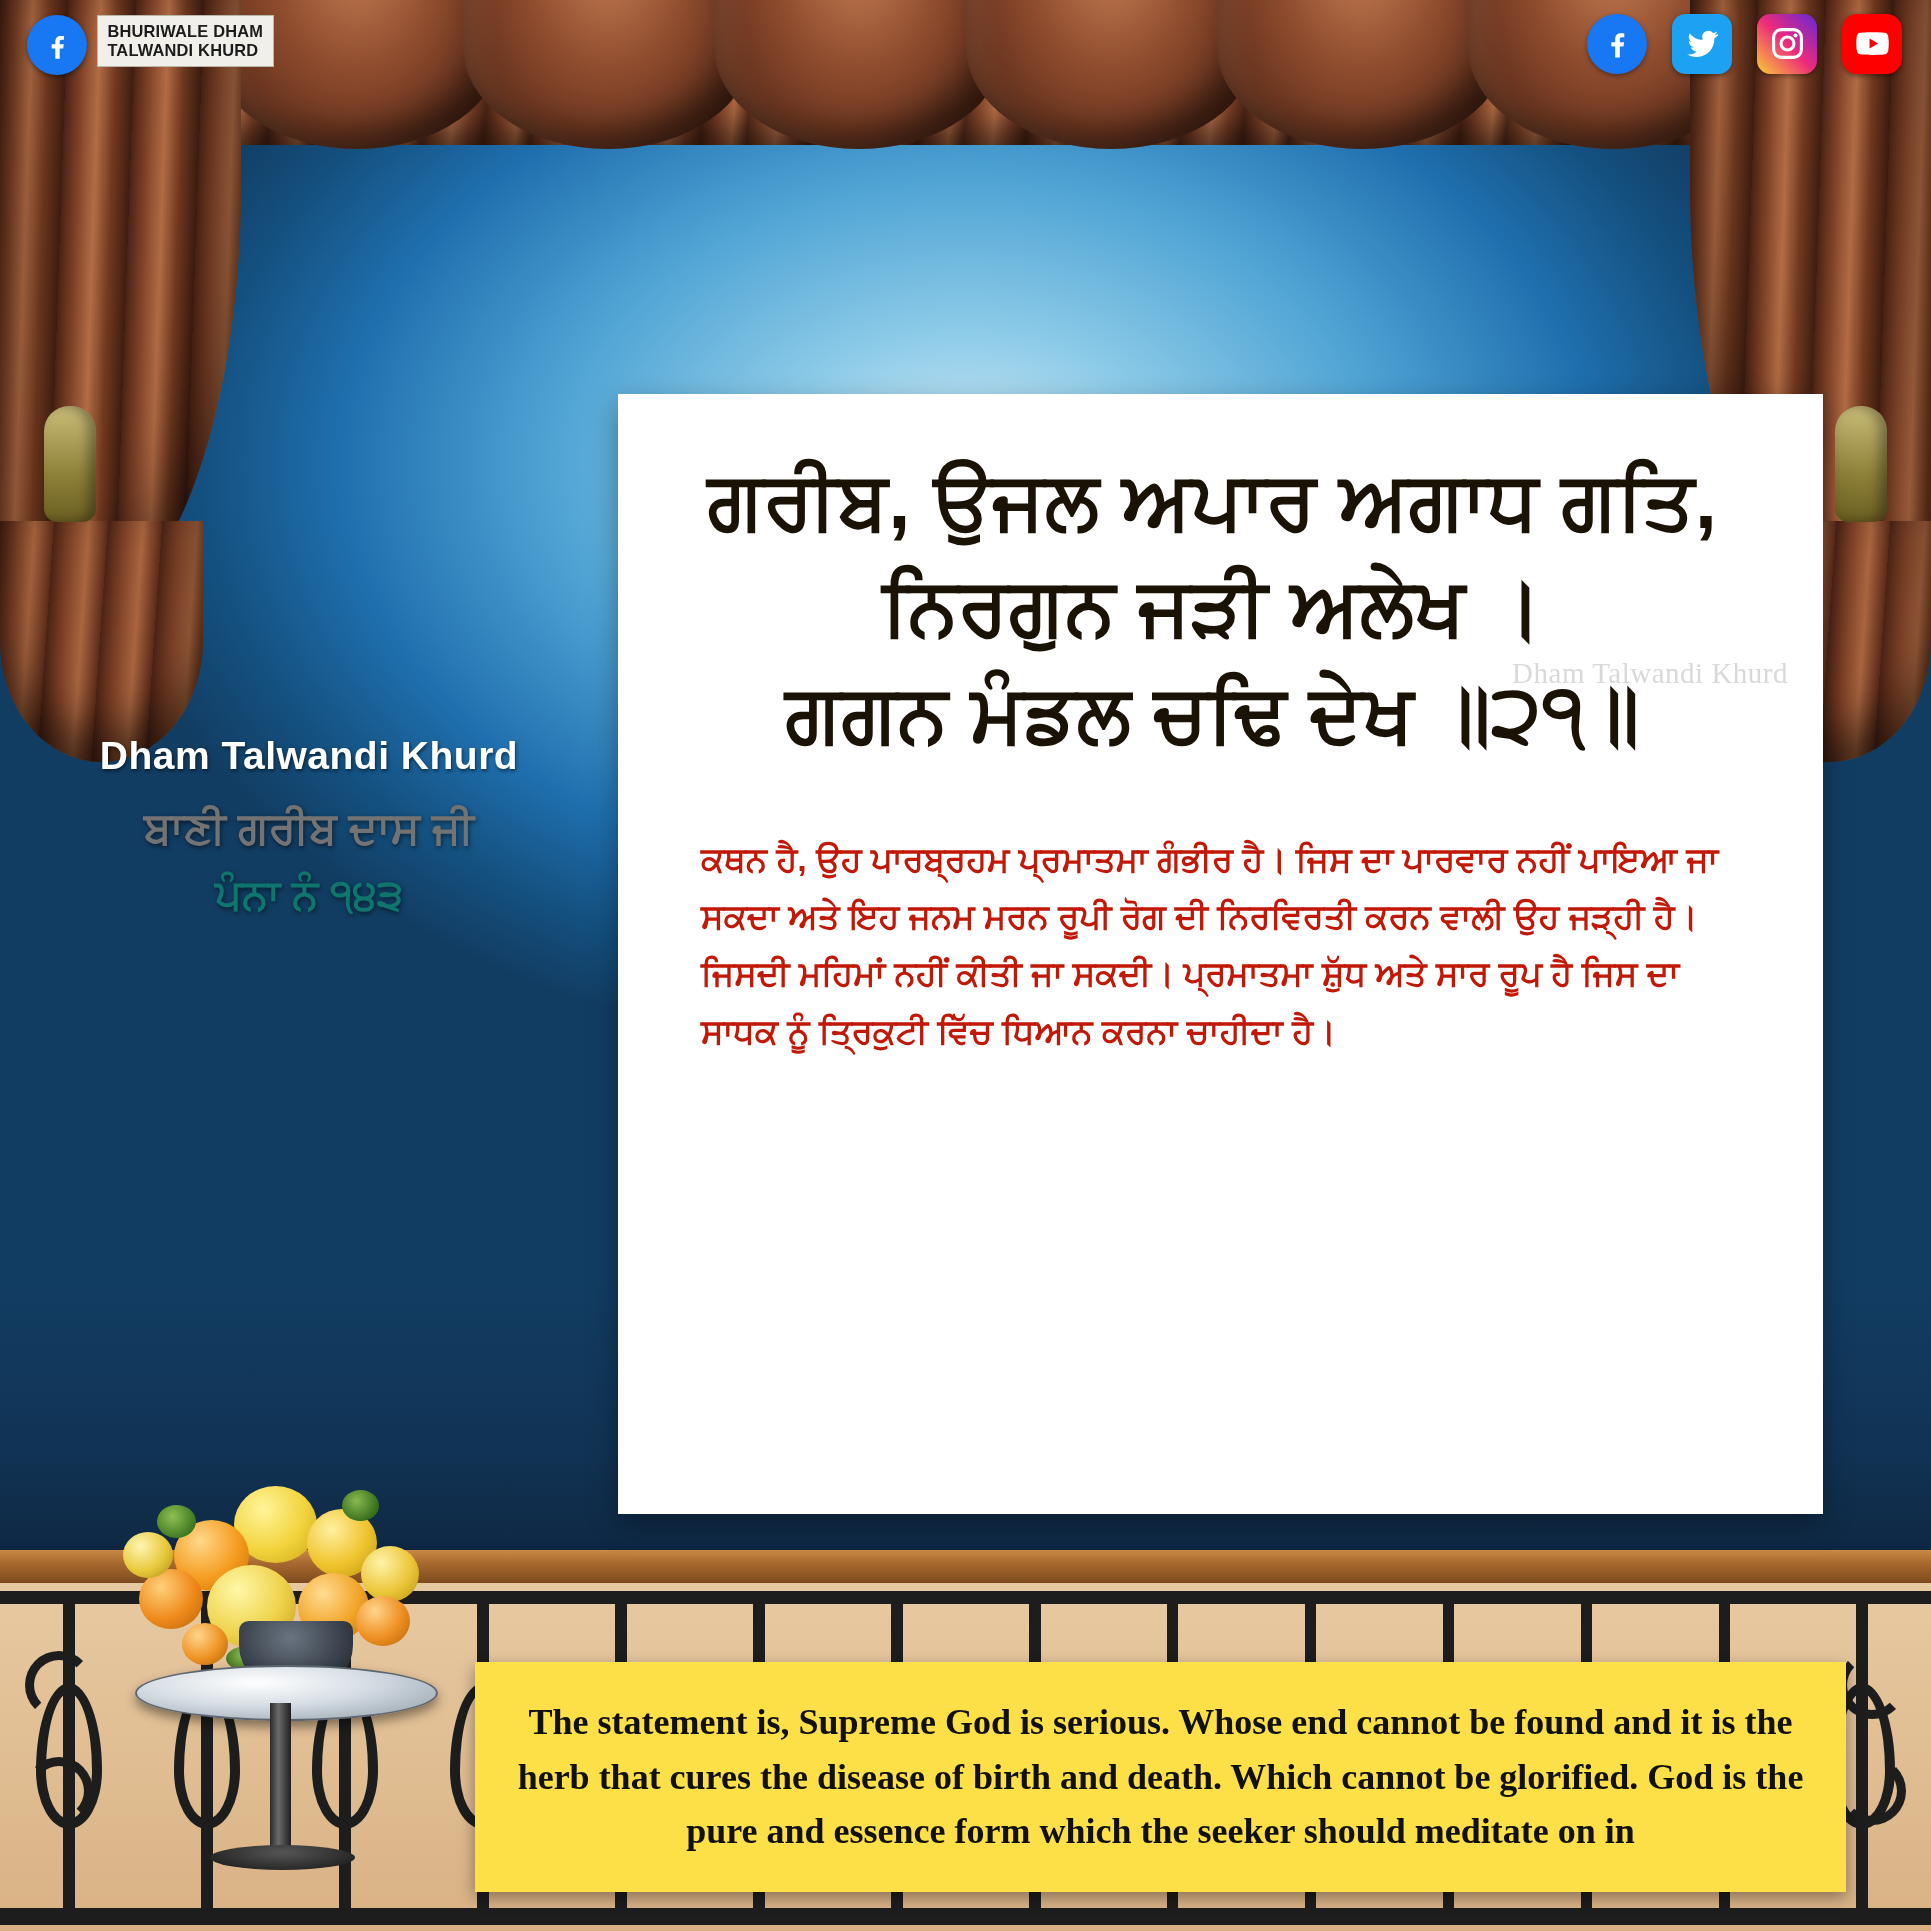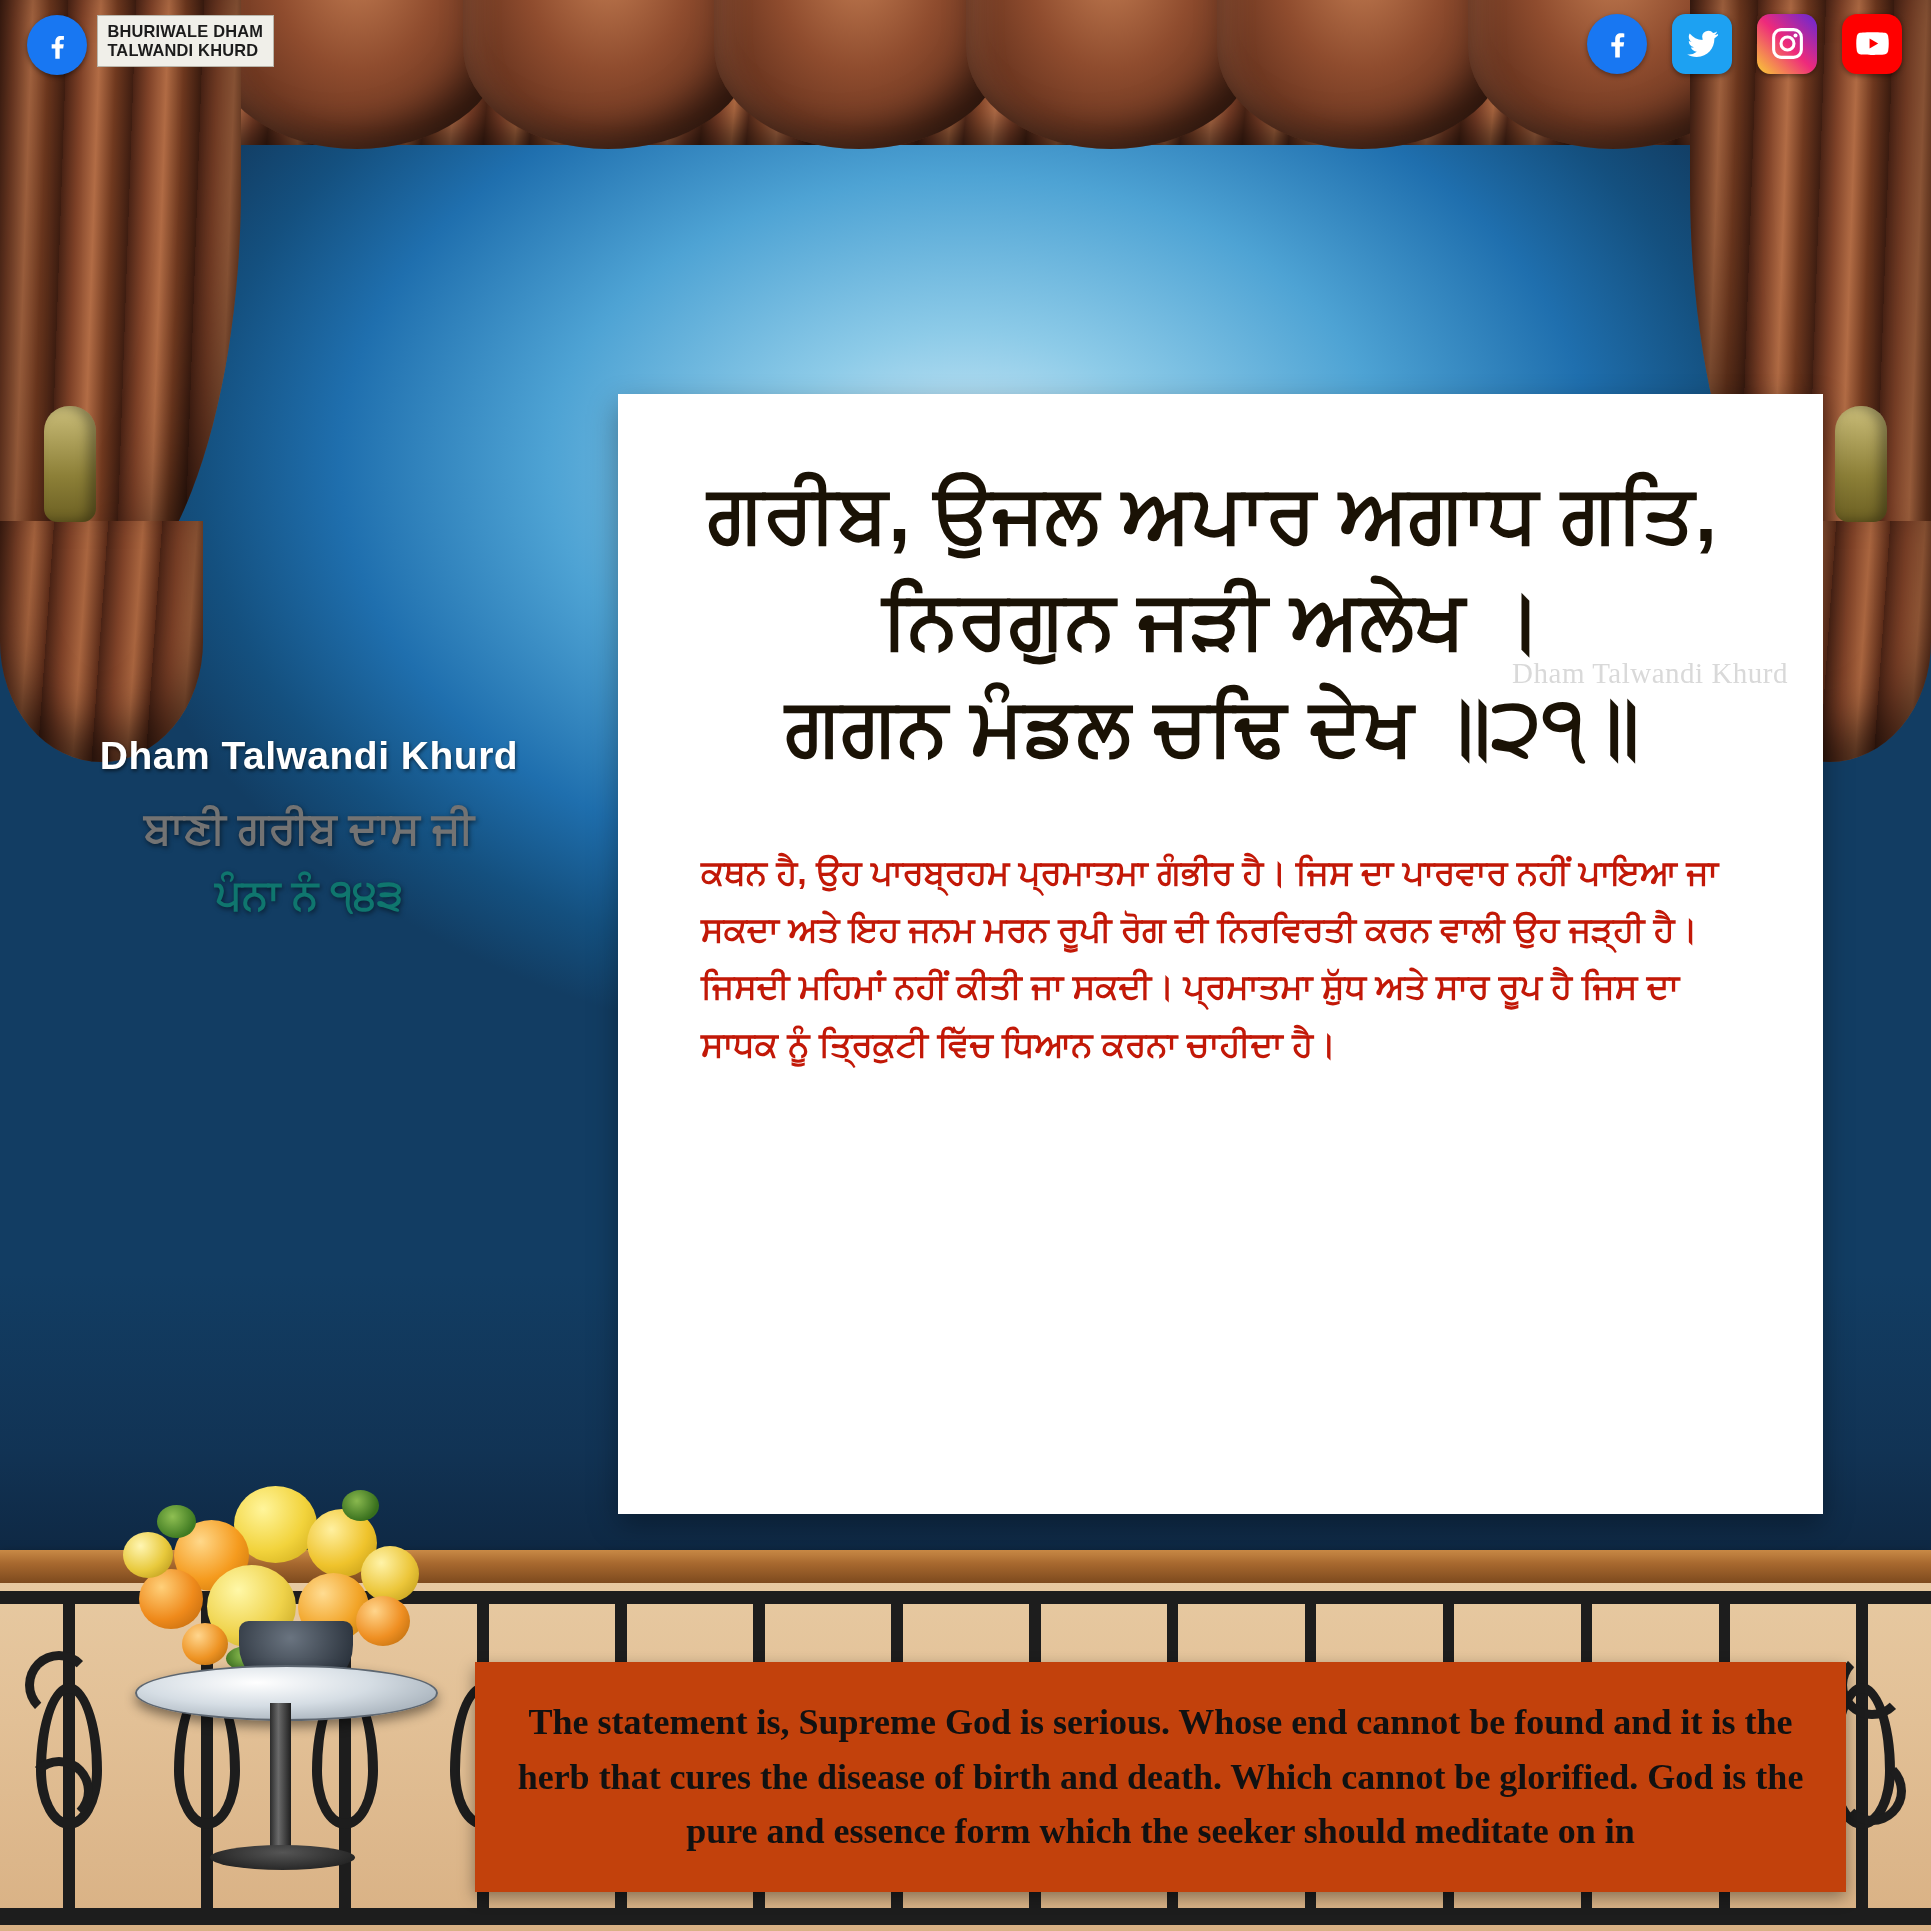--- a/index.html
+++ b/index.html
@@ -275,39 +275,38 @@
   }
   .verse {
     position: relative;
     padding: 54px 33px 0 17px;
     text-align: center;
     color: #1a1205;
     font-size: 80px;
     line-height: 1.33;
     font-weight: 700;
     letter-spacing: 0.5px;
-    margin-top: 13px;
   }
   .verse div { white-space: nowrap; }
   .commentary {
     position: relative;
     margin: 64px 83px 0 83px;
     text-align: left;
     color: #c21807;
     font-size: 34px;
     line-height: 1.68;
     font-weight: 700;
   }
 
   
   .translation {
     position: absolute;
     left: 475px; bottom: 39px;
     width: 1371px;
-    background: #c2410c;
+    background: #fde047;
     padding: 33px 42px;
     box-sizing: border-box;
     text-align: center;
     font-family: "Liberation Serif", serif;
     font-size: 36px;
     line-height: 1.52;
     font-weight: 700;
     color: #111111;
     box-shadow: 0 5.8px 15.4px rgba(0,0,0,0.4);
     z-index: 35;

